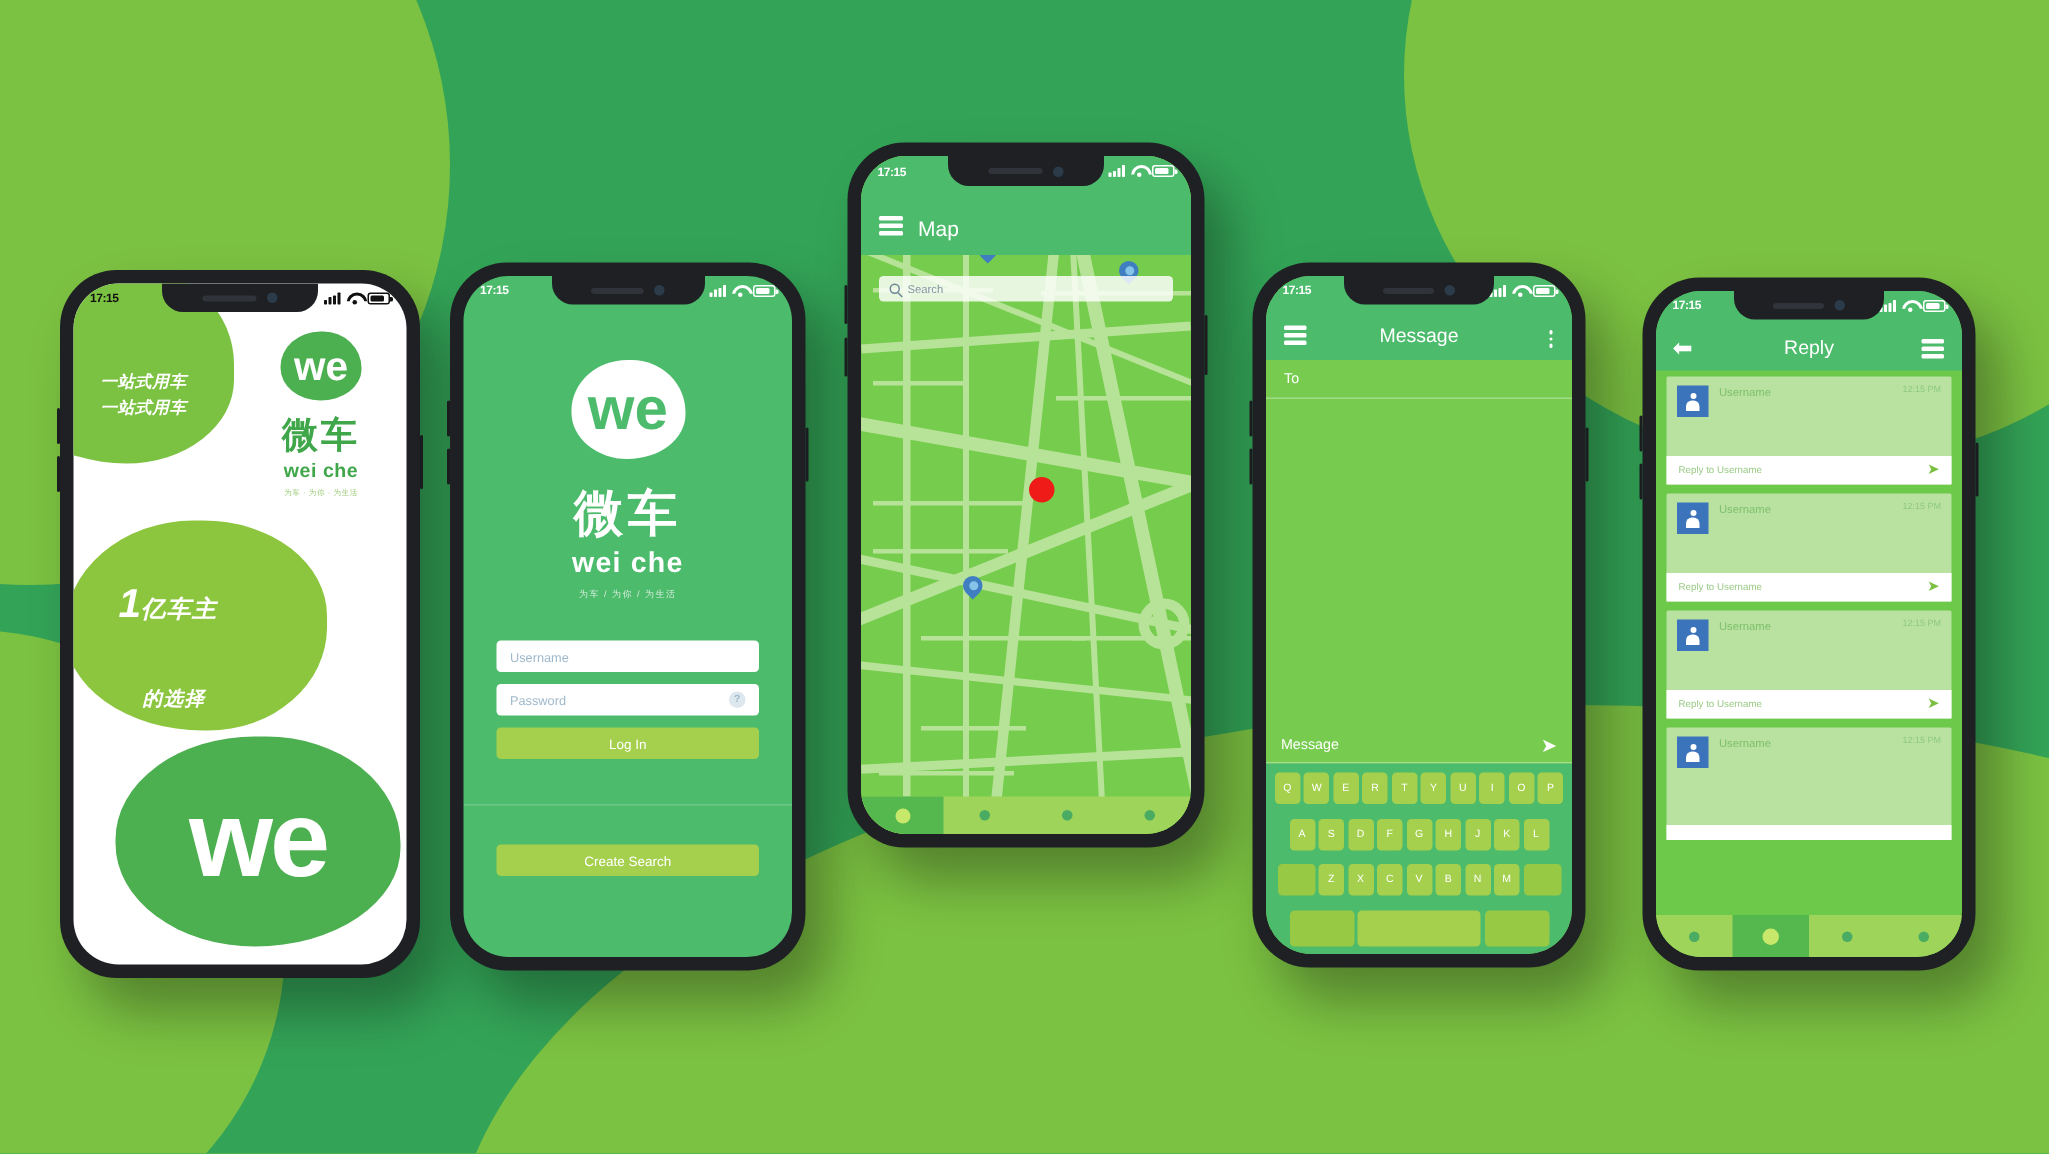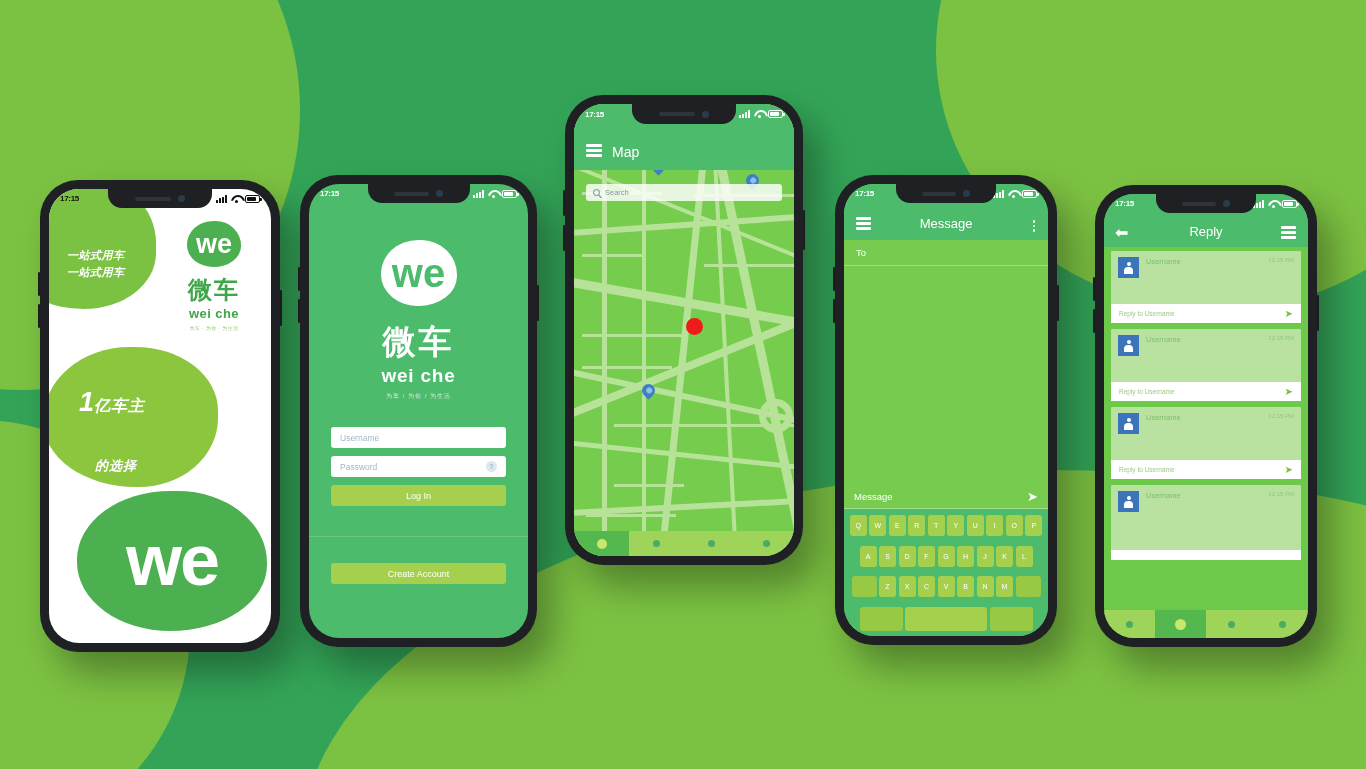--- a/index.html
+++ b/index.html
@@ -302,21 +302,21 @@
       <div class="inp">
         <span class="ph">Password</span>
         <span class="help-dot">?</span>
       </div>
       <div style="margin-top:6px;">
         <button class="btn-pill">Log In</button>
       </div>
     </div>
     <div class="p2-sep"></div>
     <div class="p2-create-wrap">
-      <button class="btn-pill">Create Account</button>
+      <button class="btn-pill">Create Search</button>
     </div>
   </div>
 </div>
 
 <div class="phone" id="phone3">
   <div class="btn-side" style="left:-2px;top:95px;width:2px;height:26px;"></div>
   <div class="btn-side" style="left:-2px;top:130px;width:2px;height:26px;"></div>
   <div class="btn-side" style="right:-2px;top:115px;width:2px;height:40px;"></div>
   <div class="screen">
     <div class="map-area">

